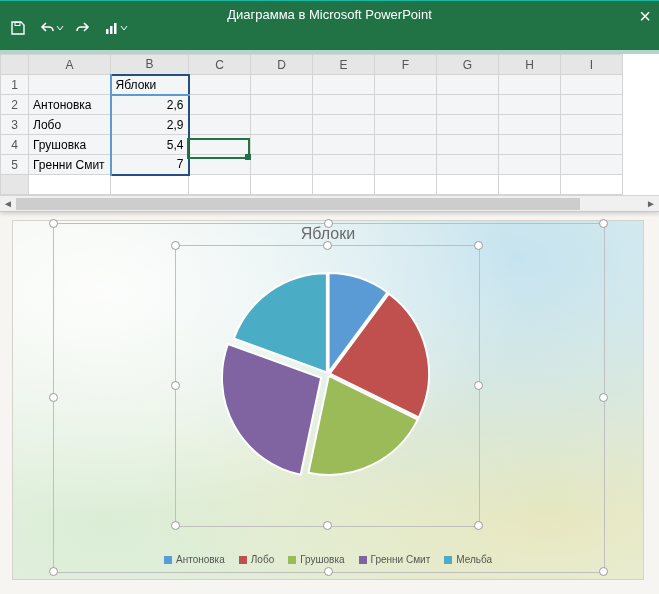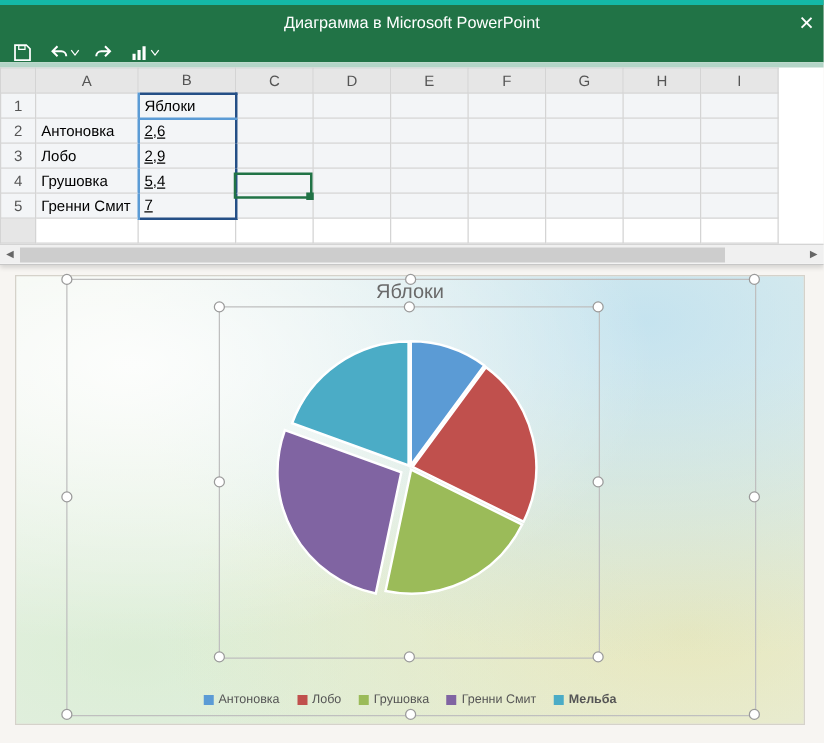--- a/index.html
+++ b/index.html
@@ -17,23 +17,23 @@
   .excel-window {
     background: #fff;
     border-bottom: 1px solid #c7c7c7;
     box-shadow: 0 2px 4px rgba(0,0,0,.15);
   }
   .titlebar {
     height: 50px;
     background: #217346;
     color: #fff;
     display: flex;
-    align-items: flex-end;
+    align-items: center;
     position: relative;
-    border-top: 4px solid #14b8a6;
+    border-top: 1px solid #14b8a6;
   }
   .qat {
     display: flex;
     align-items: center;
     gap: 14px;
     padding: 4px 10px 0 10px;
   }
   .qat svg { width: 16px; height: 16px; fill: #fff; }
   .qat .icon-btn { display:flex; align-items:center; cursor:pointer;}
   .undo-redo { display:flex; align-items:center; gap:10px;}
@@ -70,21 +70,21 @@
     background:#e6e6e6; color:#555; text-align:center;
   }
   .grid th.row-head {
     background:#e6e6e6; color:#555; text-align:center; width:28px;
   }
   .grid .corner { background:#e6e6e6; border:1px solid #d4d4d4;}
   .col-A{width:82px;} .col-B{width:78px;} .col-other{width:62px;}
   .sel-range td, .sel-range th.row-head { background:#f3f5f7; }
   .sel-range td.colA { border-right:2px solid #5b9bd5;}
   .sel-range td.colB { border-right:2px solid #244f86; }
-  .data-cell.num { text-decoration:underline;}
+  .data-cell.num { text-align:right;}
   .header-row td.colB { border-bottom:2px solid #5b9bd5; border-top:2px solid #244f86;}
   .last-row td.colB { border-bottom:2px solid #244f86;}
   .active-cell {
     position:absolute;
     border:2px solid #217346;
     width:64px; height:22px;
     pointer-events:none;
   }
   .active-cell::after{
     content:'';
@@ -348,17 +348,17 @@
         <span>
           <i class="swatch" style="background: rgb(155, 187, 89);"></i>
           <b style="font-weight: 400;">Грушовка</b>
         </span>
         <span>
           <i class="swatch" style="background: rgb(128, 100, 162);"></i>
           <b style="font-weight: 400;">Гренни Смит</b>
         </span>
         <span>
           <i class="swatch" style="background: rgb(75, 172, 198);"></i>
-          <b style="font-weight: 700;">Мельба</b>
+          <b style="font-weight: 400;">Мельба</b>
         </span>
       </div>
   </div>
 </div>
 
 </body></html>

